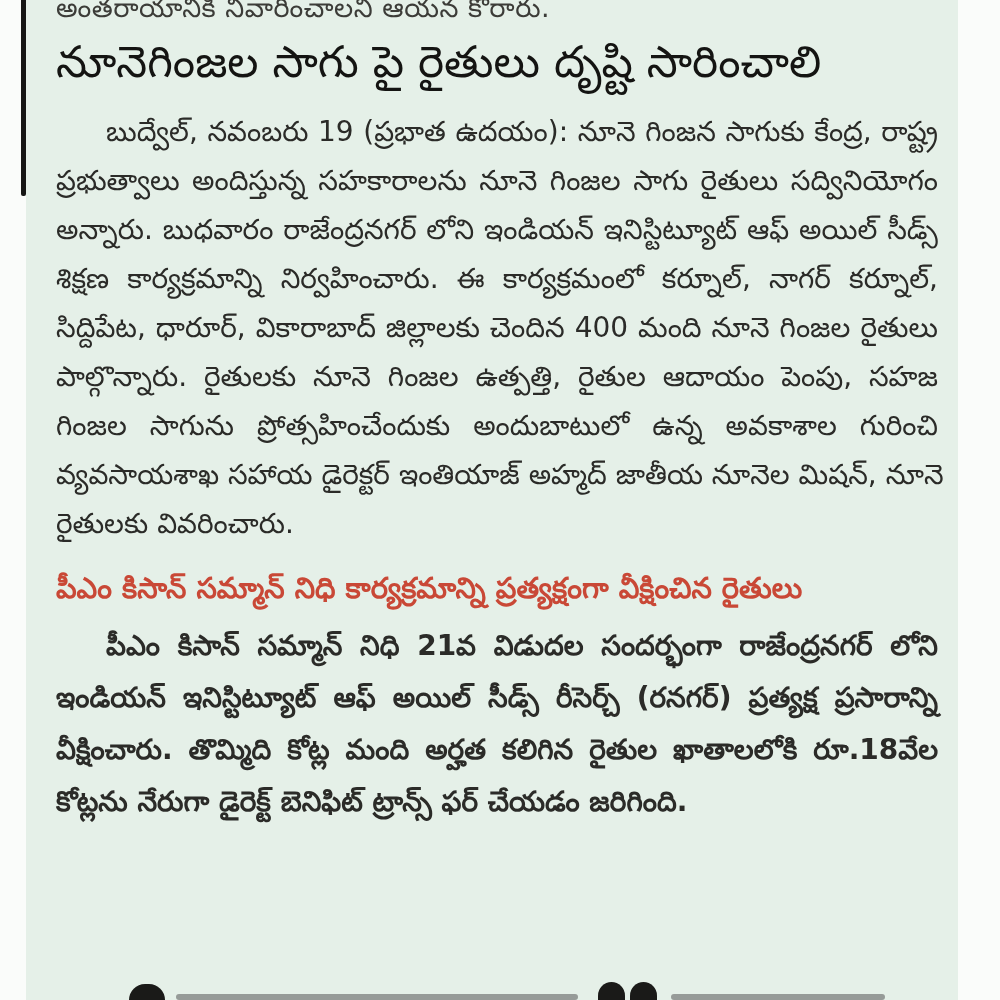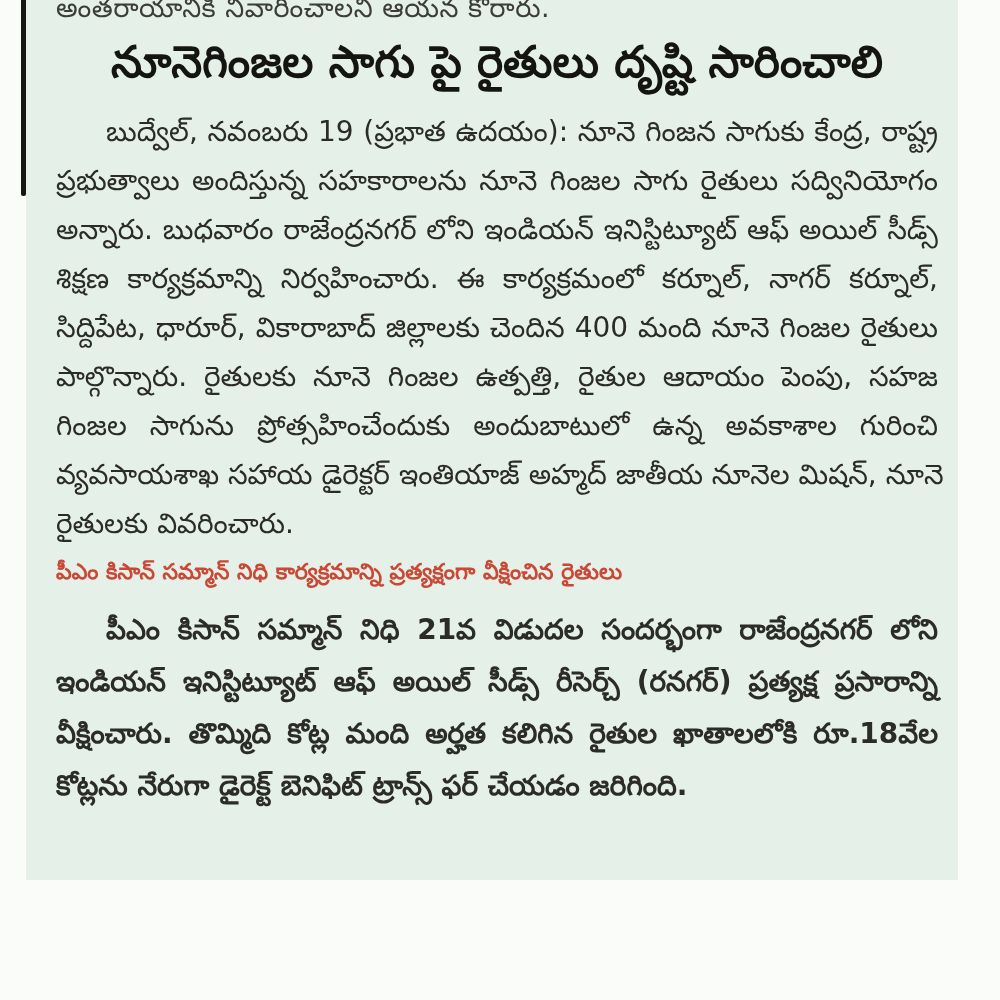--- a/index.html
+++ b/index.html
@@ -2,53 +2,53 @@
 <html><head>
 <meta charset="utf-8">
 <style>
   html,body{margin:0;padding:0;}
   body{
     width:1000px;height:1000px;position:relative;overflow:hidden;
     background:#fafcfa;
     font-family:"DejaVu Sans","Liberation Sans",sans-serif;
   }
   .clip{
-    position:absolute;left:26px;top:0;width:932px;height:880px;
+    position:absolute;left:26px;top:0;width:932px;height:1000px;
     background:#e5f0e8;
     overflow:hidden;
   }
   .col-rule{
     position:absolute;left:21px;top:0;width:5px;height:196px;
     background:#161614;border-radius:0 0 2px 2px;
   }
   .textcol{
     position:absolute;left:30px;top:0;width:882px;height:1000px;
     color:#2b2b28;
   }
   .prev-line{
     font-size:27px;line-height:30px;margin-top:-7px;
     color:#3c3c38;letter-spacing:.5px;
     white-space:nowrap;overflow:hidden;
   }
   .headline{
-    font-size:44px;font-weight:bold;color:#141412;
-    text-align:center;line-height:62px;margin-top:8px;
+    font-size:44px;font-weight:normal;color:#141412;
+    line-height:62px;margin-top:8px;
     letter-spacing:0px;
   }
   .para{margin-top:14px;}
   .bline{
     font-size:28px;line-height:49px;
     text-align:justify;text-align-last:justify;text-justify:inter-word;
     white-space:nowrap;
   }
   .bline.indent{text-indent:50px;}
   .bline.last{text-align:left;text-align-last:left;}
   .subhead{
-    font-size:22px;font-weight:bold;color:#c94836;
-    margin-top:0;line-height:48px;
+    font-size:29px;font-weight:bold;color:#c94836;
+    margin-top:16px;line-height:48px;
     white-space:nowrap;overflow:hidden;
   }
   .para2{margin-top:8px;font-weight:bold;}
   .bline2{
     font-size:28px;line-height:52px;
     text-align:justify;text-align-last:justify;text-justify:inter-word;
     white-space:nowrap;
   }
   .bline2.indent{text-indent:50px;}
   .bline2.last{text-align:left;text-align-last:left;}

